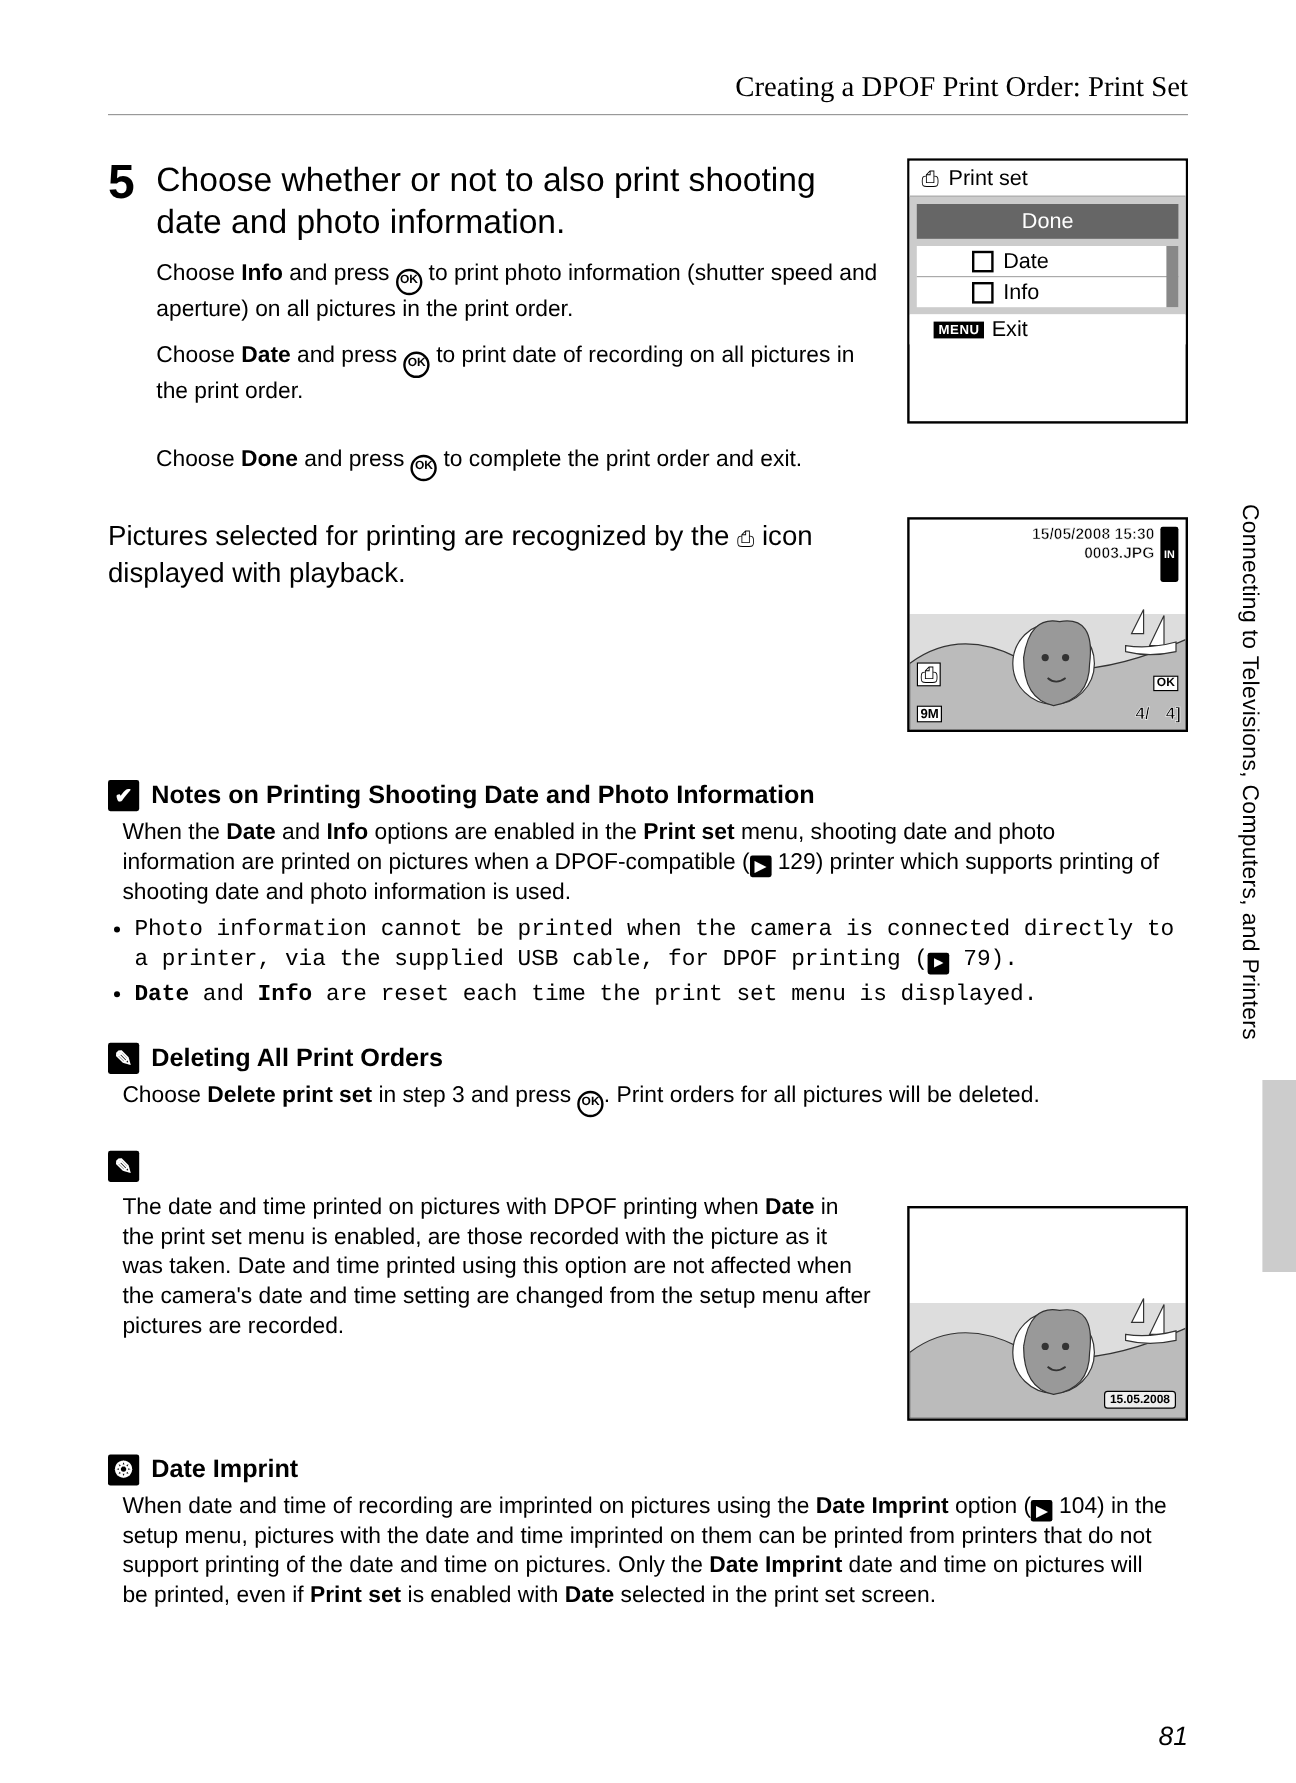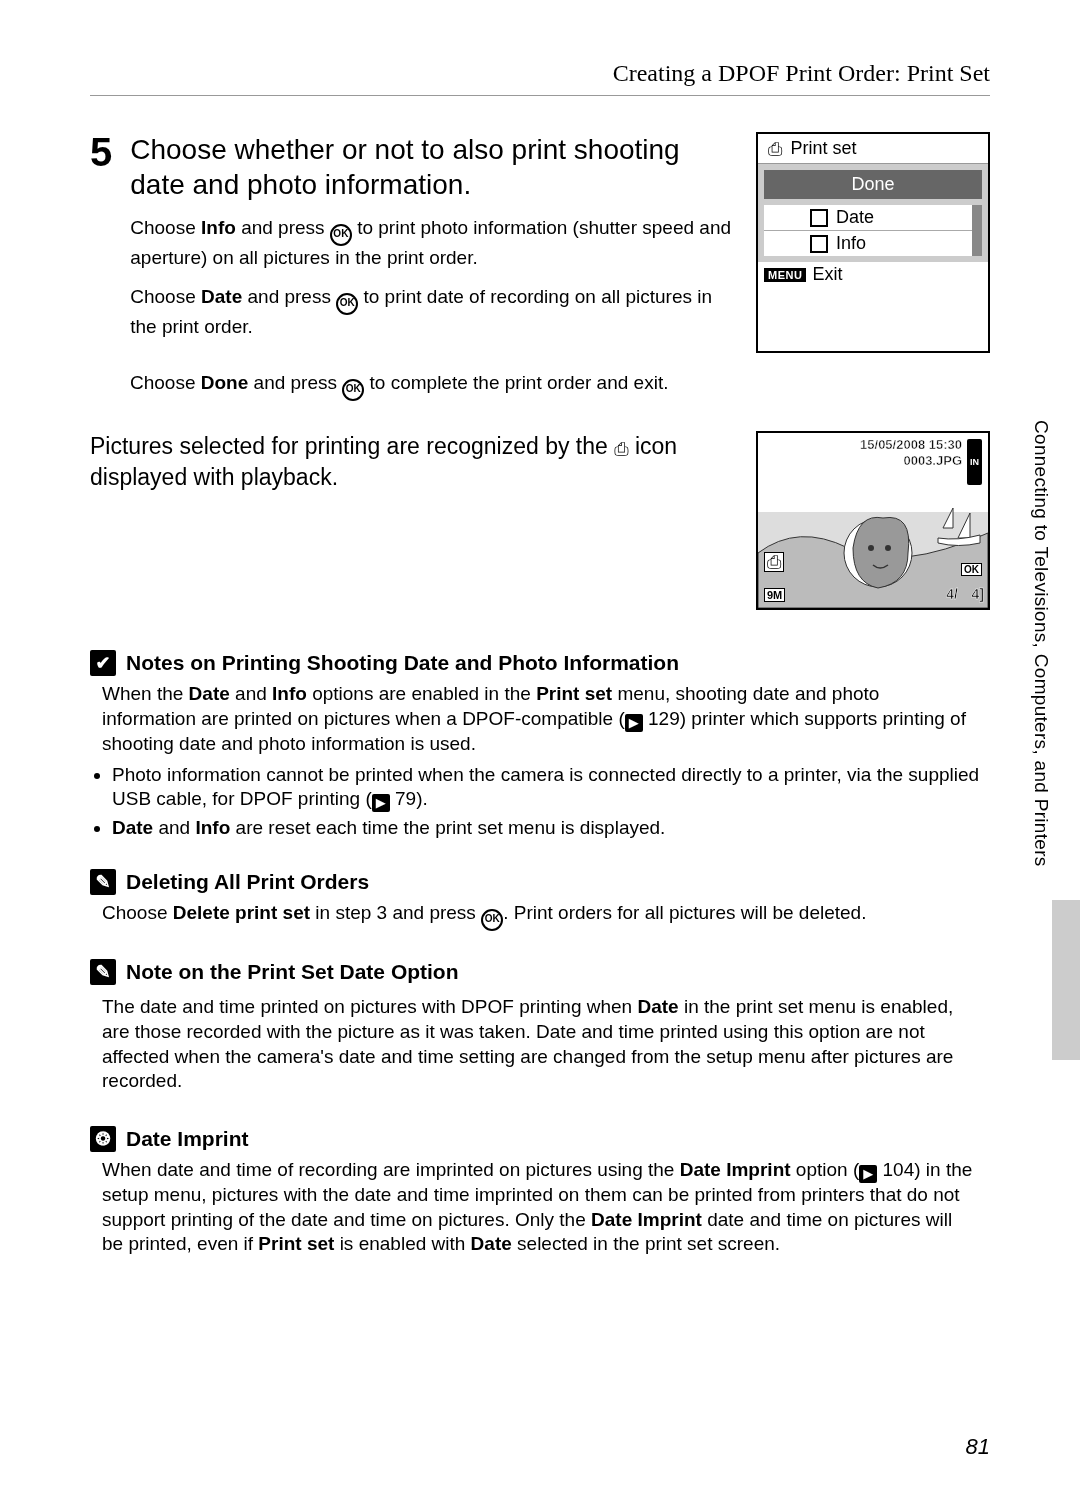--- a/index.html
+++ b/index.html
@@ -121,21 +121,21 @@
   }
   .lcd-option-box {
     display: inline-block;
     width: 14px;
     height: 14px;
     border: 2px solid #000;
     margin-left: 40px;
   }
   .lcd-footer {
     background: #fff;
-    padding: 2px 6px;
+    padding: 2px 20px;
     display: flex;
     align-items: center;
     gap: 6px;
   }
   .small-black-label {
     display: inline-block;
     background: #000;
     color: #fff;
     font-size: 11px;
     padding: 1px 4px;
@@ -259,20 +259,21 @@
   .note-body {
     font-size: 19px;
     line-height: 1.3;
   }
   .note-body p {
     margin: 4px 12px;
   }
   ul.note-list {
     margin: 6px 0 0 0;
     padding-left: 22px;
+    font-family: Liberation Mono, monospace;
   }
   ul.note-list li {
     margin-bottom: 4px;
   }
   .note-with-thumb {
     display: flex;
     gap: 18px;
   }
   .note-with-thumb .note-body {
     flex: 1;
@@ -430,28 +431,43 @@
     <div class="note-body">
       <p>
         <span>Choose </span><span class="bold">Delete print set</span><span> in step 3 and press </span><span class="ok-icon">OK</span><span>. Print orders for all pictures will be deleted.</span>
       </p>
     </div>
   </div>
 
   <div class="note-section">
     <div class="note-header">
       <span class="note-icon">✎</span>
-      <span><span>Note on the Print Set </span><span>Date</span><span> Option</span></span>
     </div>
     <div class="note-with-thumb">
       <div class="note-body">
         <p>
           <span>The date and time printed on pictures with DPOF printing when </span><span class="bold">Date</span><span> in the print set menu is enabled, are those recorded with the picture as it was taken. Date and time printed using this option are not affected when the camera's date and time setting are changed from the setup menu after pictures are recorded.</span>
         </p>
       </div>
+      <div class="thumb2">
+        <div class="illus">
+          <svg viewBox="0 0 230 115">
+            <path d="M0,60 Q40,30 90,55 T230,40 L230,115 L0,115 Z" fill="#bbb" stroke="#333"></path>
+            <circle cx="120" cy="60" r="34" fill="#fff" stroke="#333"></circle>
+            <path d="M95,55 Q100,20 125,25 Q155,20 150,60 Q150,90 120,95 Q95,90 95,55" fill="#999" stroke="#333"></path>
+            <circle cx="113" cy="55" r="3" fill="#333"></circle>
+              <circle cx="130" cy="55" r="3" fill="#333"></circle>
+            <path d="M115,72 Q122,78 130,72" fill="none" stroke="#333" stroke-width="1.5"></path>
+            <path d="M185,35 L195,15 L195,35 Z" fill="#fff" stroke="#333"></path>
+            <path d="M200,45 L212,20 L212,45 Z" fill="#fff" stroke="#333"></path>
+            <path d="M180,45 Q200,48 222,42 L222,50 Q200,55 180,50 Z" fill="#fff" stroke="#333"></path>
+          </svg>
+        </div>
+        <div class="datestamp">15.05.2008</div>
+      </div>
     </div>
   </div>
 
   <div class="note-section">
     <div class="note-header">
       <span class="note-icon">❂</span>
       <span>Date Imprint</span>
     </div>
     <div class="note-body">
       <p>

